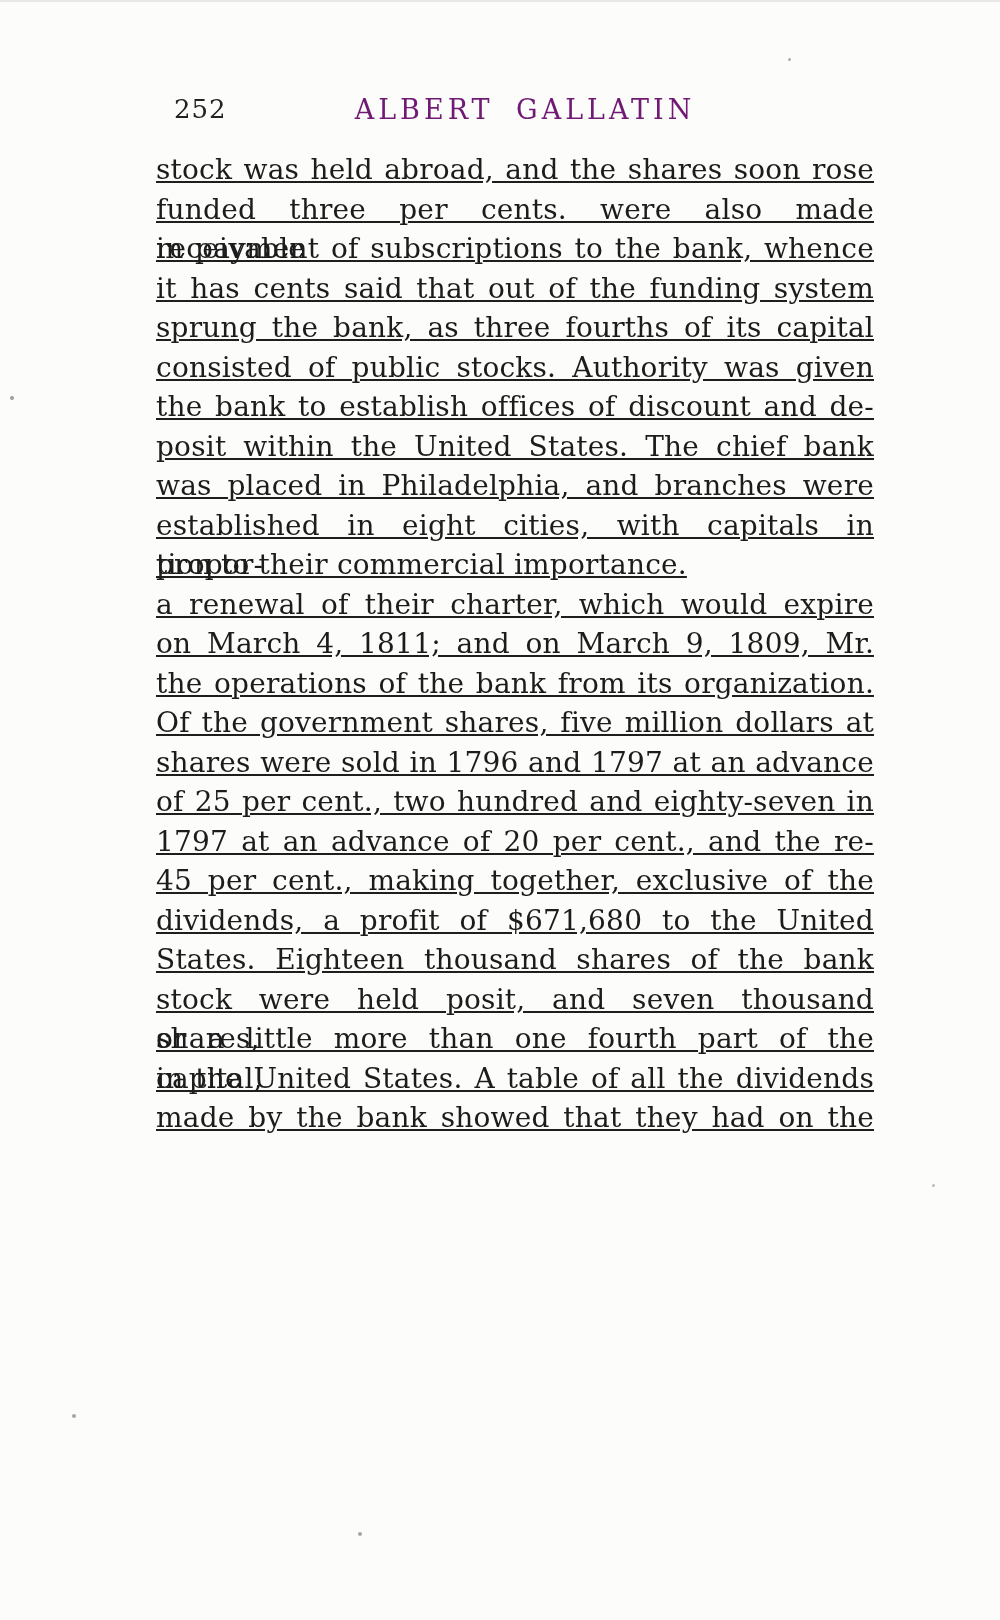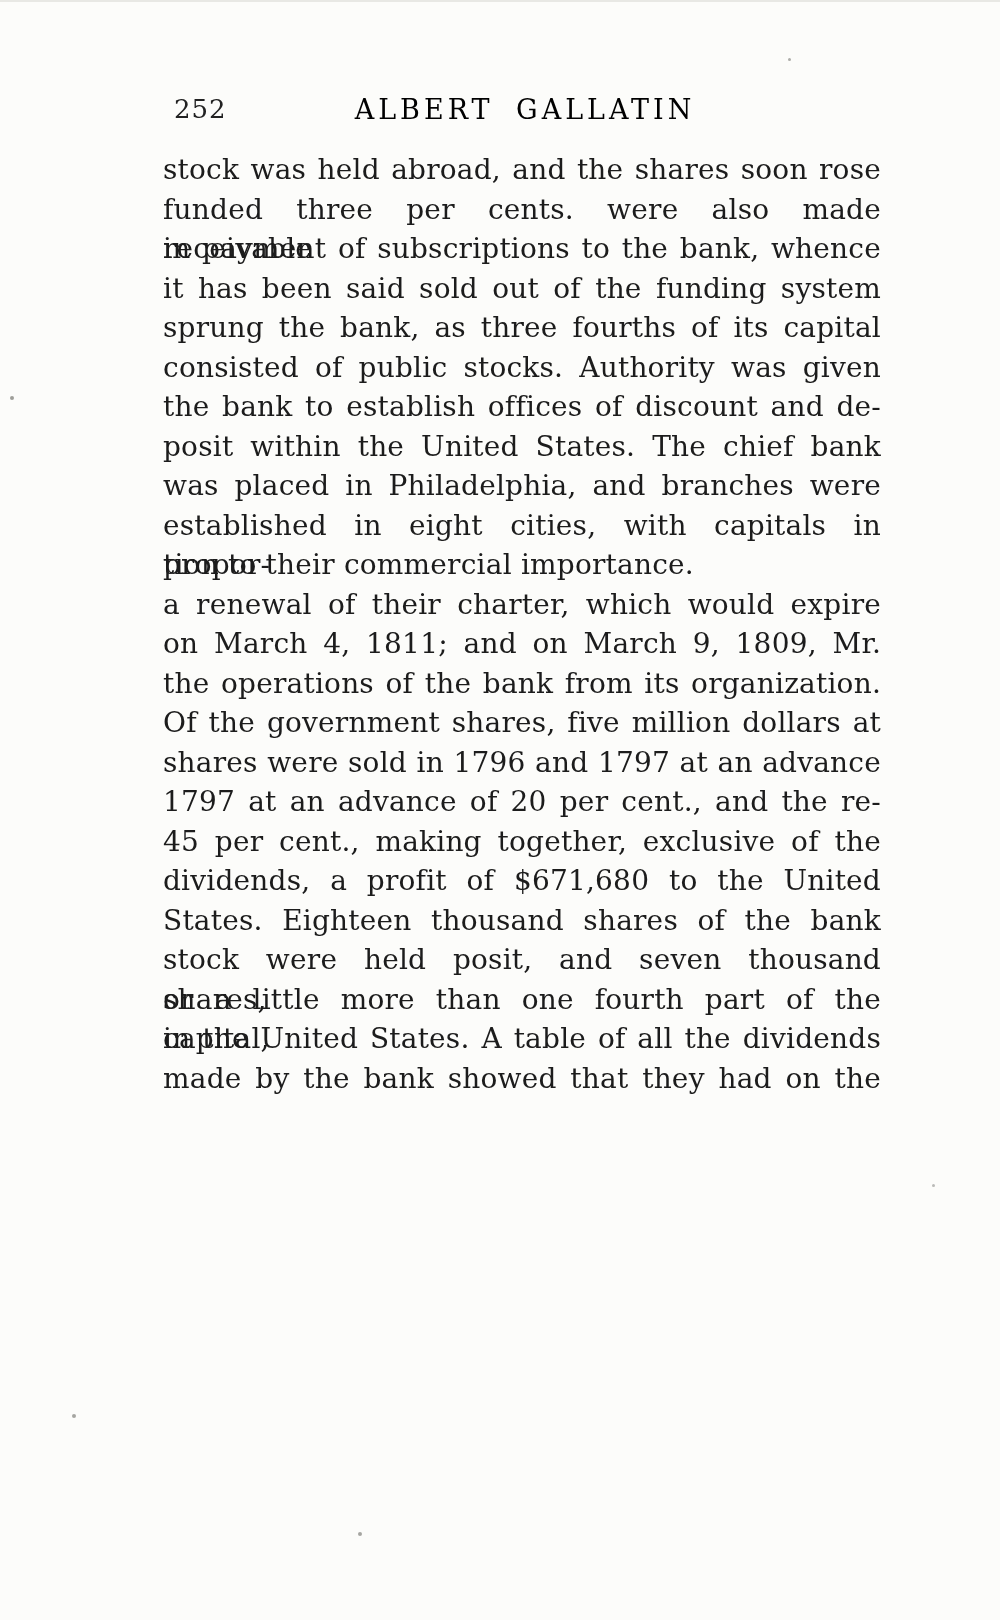--- a/index.html
+++ b/index.html
@@ -34,27 +34,28 @@
   }
   .running-title {
     position: absolute;
     left: 0;
     right: 12px;
     top: 0;
     text-align: center;
     font-size: 27px;
     letter-spacing: 4px;
     word-spacing: 10px;
-    color: #000000;
+    color: #701a75;
   }
   .text-block {
     position: absolute;
     top: 148px;
-    left: 163px;
+    left: 156px;
     width: 718px;
+    text-decoration: underline;
   }
   .line {
     font-size: 28px;
     line-height: 39.5px;
     height: 39.5px;
     letter-spacing: 0.2px;
     text-align: justify;
     text-align-last: justify;
     white-space: normal;
     color: #1c1c1c;
@@ -90,34 +91,35 @@
   <div class="header">
     <span class="pagenum">252</span>
     <span class="running-title">ALBERT GALLATIN</span>
   </div>
 
   <div class="text-block">
 
     <div class="line">stock was held abroad, and the shares soon rose</div>
     <div class="line">funded three per cents. were also made receivable</div>
     <div class="line">in payment of subscriptions to the bank, whence</div>
-    <div class="line">it has been said sold out of the funding system</div>
+    <div class="line">it has cents said that out of the funding system</div>
     <div class="line">sprung the bank, as three fourths of its capital</div>
     <div class="line">consisted of public stocks.  Authority was given</div>
     <div class="line">the bank to establish offices of discount and de-</div>
     <div class="line">posit within the United States.  The chief bank</div>
     <div class="line">was placed in Philadelphia, and branches were</div>
     <div class="line">established in eight cities, with capitals in propor-</div>
     <div class="line no-just">tion to their commercial importance.</div>
 
     <div class="line">a renewal of their charter, which would expire</div>
     <div class="line">on March 4, 1811; and on March 9, 1809, Mr.</div>
     <div class="line">the operations of the bank from its organization.</div>
     <div class="line">Of the government shares, five million dollars at</div>
     <div class="line">shares were sold in 1796 and 1797 at an advance</div>
+    <div class="line">of 25 per cent., two hundred and eighty-seven in</div>
     <div class="line">1797 at an advance of 20 per cent., and the re-</div>
     <div class="line">45 per cent., making together, exclusive of the</div>
     <div class="line">dividends, a profit of $671,680 to the United</div>
     <div class="line">States.  Eighteen thousand shares of the bank</div>
     <div class="line">stock were held posit, and seven thousand shares,</div>
     <div class="line">or a little more than one fourth part of the capital,</div>
     <div class="line">in the United States.   A table of all the dividends</div>
     <div class="line">made by the bank showed that they had on the</div>
   </div>
 

